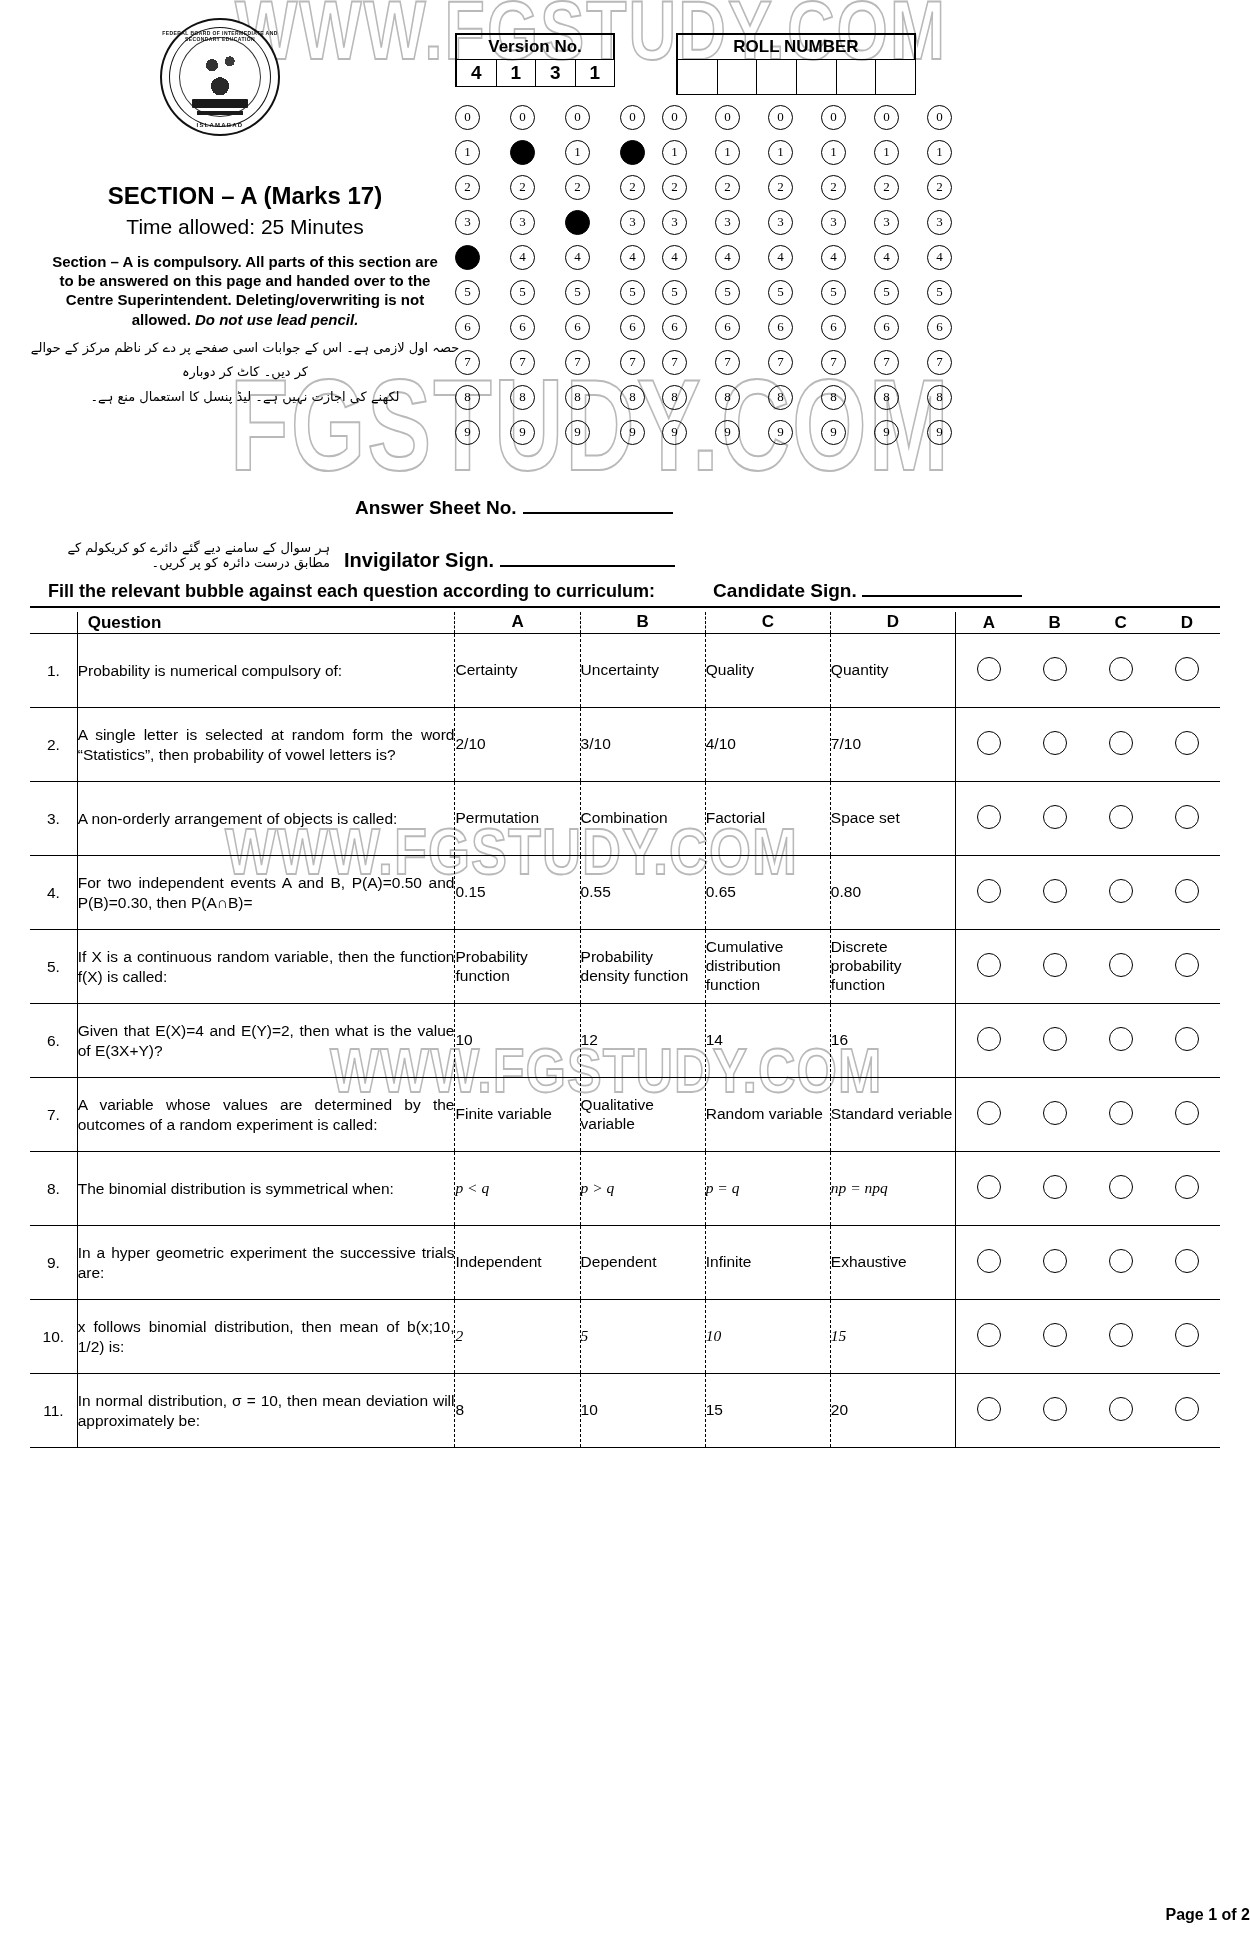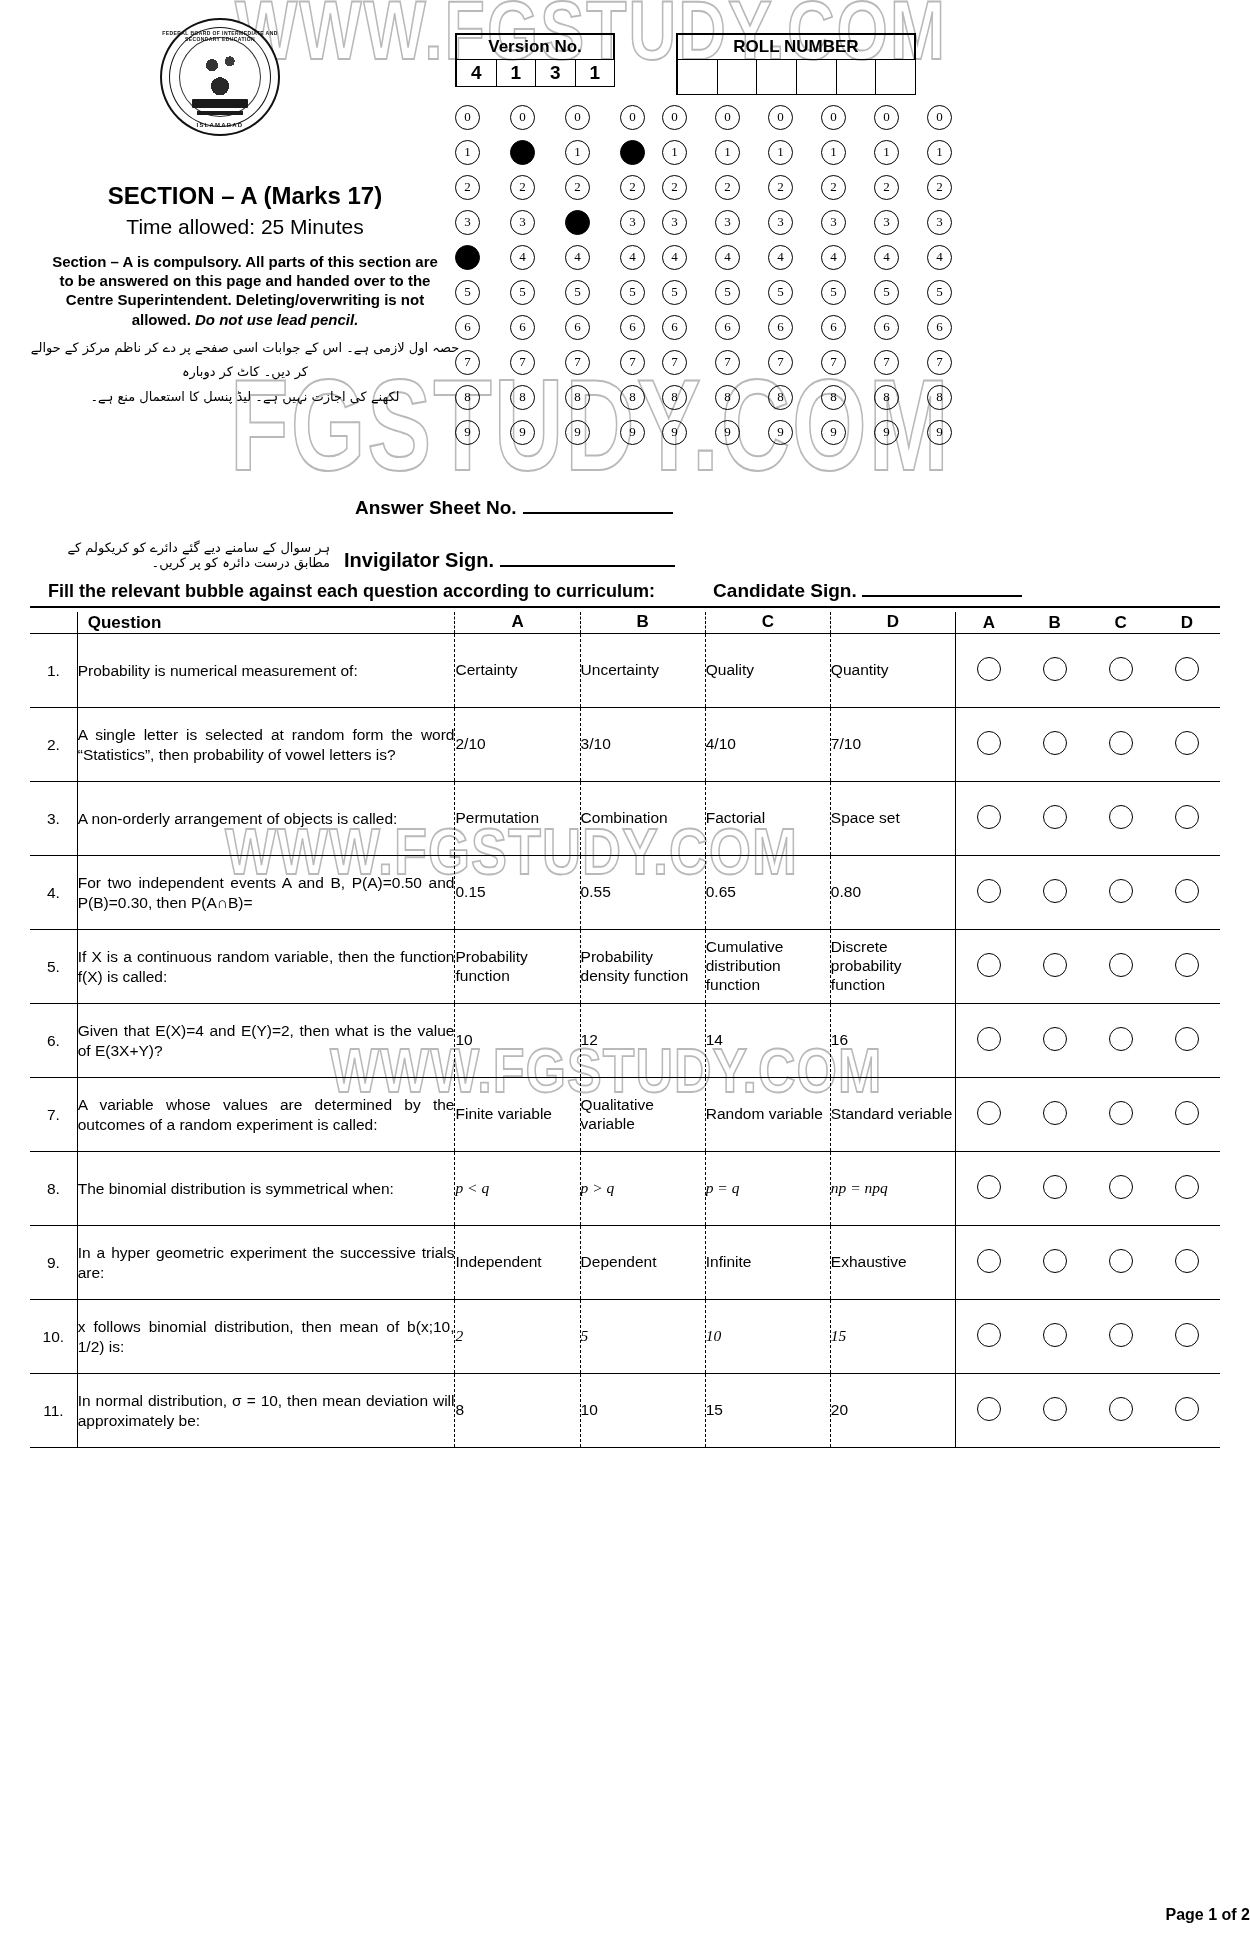--- a/index.html
+++ b/index.html
@@ -404,21 +404,21 @@
       <th class="c-opt">D</th>
       <th class="c-bub first">A</th>
       <th class="c-bub">B</th>
       <th class="c-bub">C</th>
       <th class="c-bub">D</th>
     </tr>
   </thead>
   <tbody id="qt-body">
       <tr>
         <td class="c-num">1.</td>
-        <td class="c-q">Probability is numerical measurement of:</td>
+        <td class="c-q">Probability is numerical compulsory of:</td>
         <td class="c-opt">Certainty</td>
         <td class="c-opt">Uncertainty</td>
         <td class="c-opt">Quality</td>
         <td class="c-opt">Quantity</td>
         <td class="c-bub first"><span class="obub"></span></td>
         <td class="c-bub"><span class="obub"></span></td>
         <td class="c-bub"><span class="obub"></span></td>
         <td class="c-bub"><span class="obub"></span></td>
       </tr>
       <tr>

